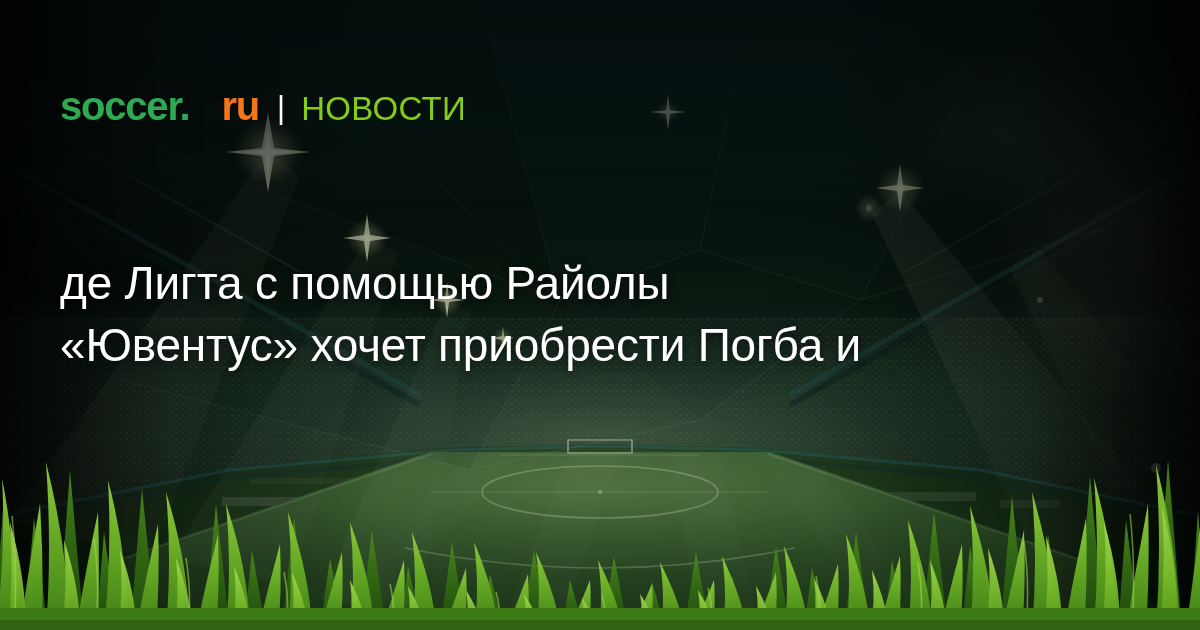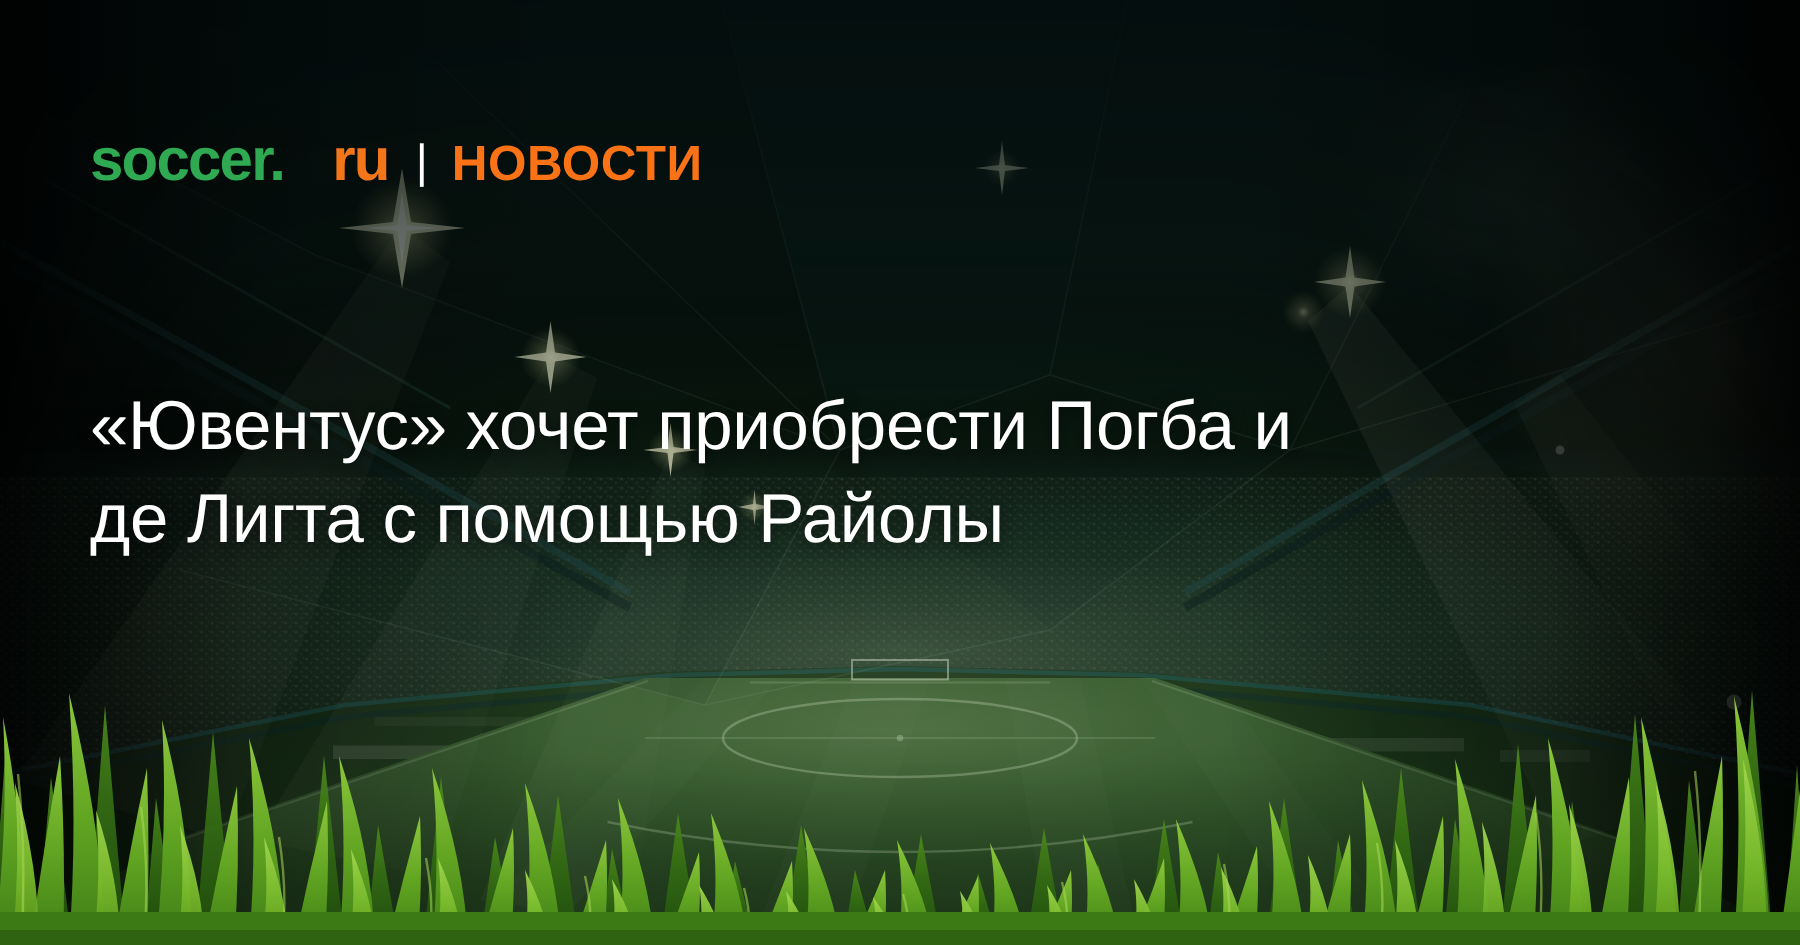--- a/index.html
+++ b/index.html
@@ -76,23 +76,23 @@
   #logo-divider {
     color: #ffffff;
     font-size: 31px;
     font-weight: 400;
     margin: 0 16px 0 18px;
     line-height: 1;
     position: relative;
     top: -2px;
   }
   #section-label {
-    color: #f97316;
+    color: #84cc16;
     font-size: 33px;
-    font-weight: 700;
+    font-weight: 400;
     letter-spacing: 0.3px;
     line-height: 1;
     white-space: nowrap;
     margin-top: 46px;
   }
 
   
   #headline {
     position: absolute;
     left: 60px;
@@ -469,17 +469,17 @@
 
   <div id="header">
     <div id="logo-wordmark">
       <span class="logo-green">soccer</span><span class="logo-green">.</span><span class="logo-orange">ru</span>
     </div>
     <div id="logo-divider">|</div>
     <div id="section-label">НОВОСТИ</div>
   </div>
 
   <div id="headline">
+    <span class="hl-line">де Лигта с помощью Райолы</span>
     <span class="hl-line">«Ювентус» хочет приобрести Погба и</span>
-    <span class="hl-line">де Лигта с помощью Райолы</span>
   </div>
 
 </div>
 
 </body></html>

